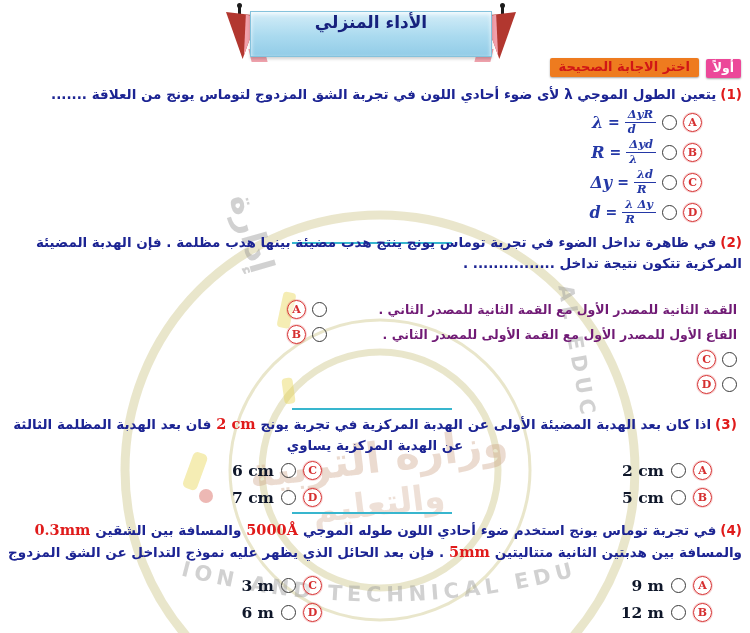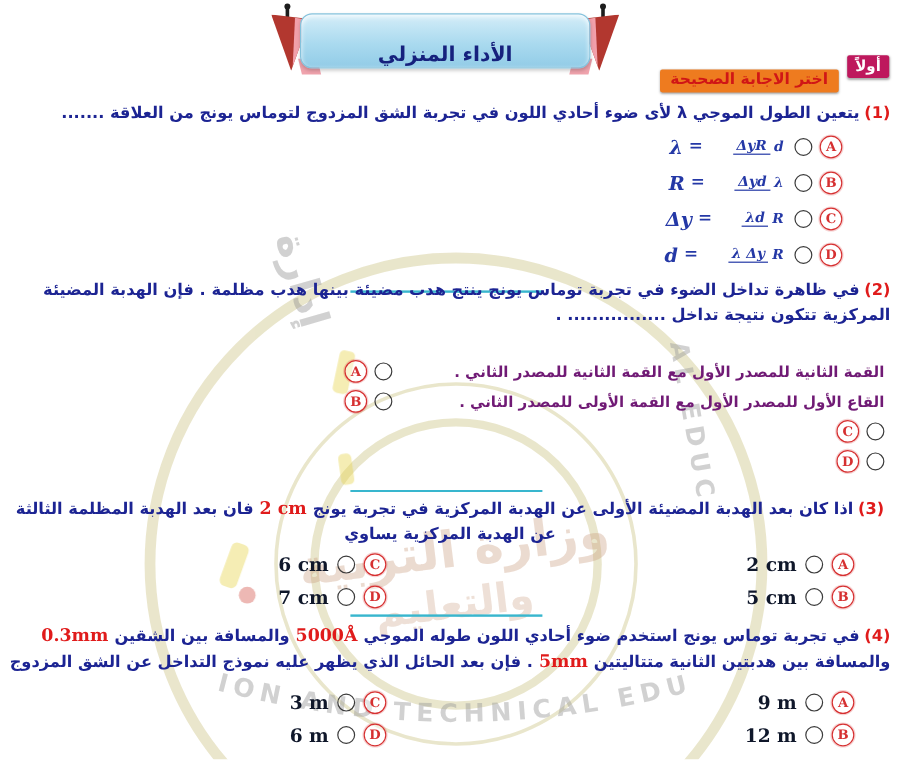--- a/index.html
+++ b/index.html
@@ -12,28 +12,28 @@
   .banner-wrap{position:absolute;top:5px;left:226px;width:290px;height:60px;}
   .pin{position:absolute;top:0;width:3px;height:10px;background:#1d1d1d;border-radius:2px;}
   .pin::after{content:"";position:absolute;top:-2px;left:-1px;width:5px;height:5px;border-radius:50%;background:#1d1d1d;}
   .pin.pl{left:12px;} .pin.pr{right:12px;}
   .fold{position:absolute;top:44px;width:16px;height:13px;background:#f0a3ad;}
   .fold.fl{left:24px;transform:skewX(14deg);} .fold.fr{right:24px;transform:skewX(-14deg);}
   .flag{position:absolute;top:7px;width:32px;height:47px;}
   .flag .f-main{position:absolute;inset:0;background:#b2372f;clip-path:polygon(0 0,100% 8%,52% 100%);}
   .flag .f-pink{position:absolute;inset:0;background:#f2a0aa;clip-path:polygon(62% 6%,100% 10%,56% 92%);}
   .flag.left{left:0;} .flag.right{right:0;transform:scaleX(-1);}
-  .banrect{position:absolute;left:24px;right:24px;top:6px;height:44px;border-radius:10px;
+  .banrect{position:absolute;left:24px;right:24px;top:6px;height:44px;border-radius:0;
     background:linear-gradient(180deg,#d4edf8 0%,#aadaef 55%,#92cce7 100%);
     border:1px solid #85c2dc;box-shadow:inset 0 2px 4px rgba(255,255,255,.85),0 2px 3px rgba(0,0,0,.18);
-    display:flex;align-items:flex-end;justify-content:center;}
+    display:flex;align-items:flex-start;justify-content:center;}
   .ban-title{font-size:17px;font-weight:bold;color:#16217d;}
 
   
-  .badge-first{position:absolute;top:46px;right:9px;background:#be185d;color:#fff;font-size:12.5px;font-weight:bold;
+  .badge-first{position:absolute;top:59px;right:9px;background:#ec4899;color:#fff;font-size:12.5px;font-weight:bold;
     padding:1px 7px 3px;border-radius:2px;box-shadow:0 1px 2px rgba(0,0,0,.35);margin-left:12px;}
   .badge-instr{position:absolute;top:58px;right:51px;background:#ee7b1f;color:#d01616;font-size:13px;font-weight:bold;
     padding:1px 9px 3px;border-radius:2px;box-shadow:0 1px 2px rgba(0,0,0,.35);}
 
   
   .q{position:absolute;right:8px;left:8px;margin:0;text-align:right;font-weight:bold;font-size:13.5px;
      color:#1c2493;line-height:1.55;}
   .qnum{color:#e01b1b;display:inline-block;direction:ltr;margin-left:4px;}
   .qval{color:#e01b1b;direction:ltr;display:inline-block;font-family:"DejaVu Serif","Liberation Serif",serif;
         font-size:14.5px;margin:0 5px;}
@@ -48,21 +48,21 @@
     display:flex;align-items:center;justify-content:center;box-shadow:0 0 0 1px rgba(214,48,49,.22);background:rgba(255,255,255,.4);}
   .ocircle{width:13px;height:13px;min-width:13px;border:1.7px solid #3a3a3a;border-radius:50%;background:transparent;}
 
   
   .opts1{position:absolute;top:108px;right:48px;display:flex;flex-direction:column;gap:2px;align-items:flex-start;}
   .frow{display:flex;align-items:center;gap:6px;height:28px;}
   .formula{direction:ltr;display:flex;align-items:center;gap:5px;color:#2438a6;
     font-family:"DejaVu Serif","Liberation Serif",serif;font-weight:bold;}
   .lhs{font-size:16px;font-style:italic;}
   .eq{font-size:14px;}
-  .frac{display:inline-flex;flex-direction:row;align-items:flex-end;font-size:11.5px;line-height:1.15;font-style:italic;margin-left:20px;}
+  .frac{display:inline-flex;flex-direction:column;align-items:flex-start;font-size:11.5px;line-height:1.15;font-style:italic;}
   .frac .num{border-bottom:1.5px solid #2438a6;padding:0 3px;}
   .frac .den{padding:0 3px;}
 
   
   .opts2{position:absolute;top:299px;right:13px;width:450px;display:flex;flex-direction:column;gap:5px;}
   .trow{display:flex;align-items:center;gap:6px;height:20px;}
   .otext{flex:1;font-size:12.5px;font-weight:bold;color:#701a75;white-space:nowrap;text-align:right;}
 
   
   .optgrid{position:absolute;right:0;left:0;display:grid;grid-template-columns:1fr 1fr;row-gap:5px;}

